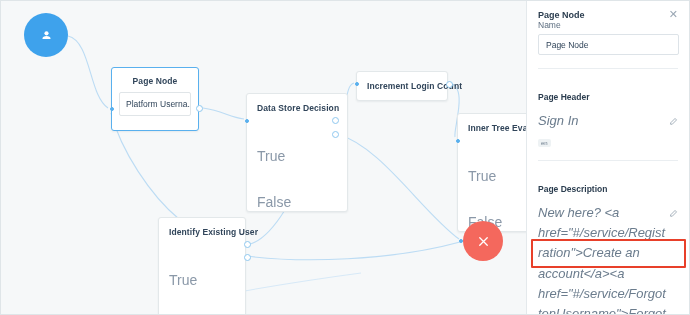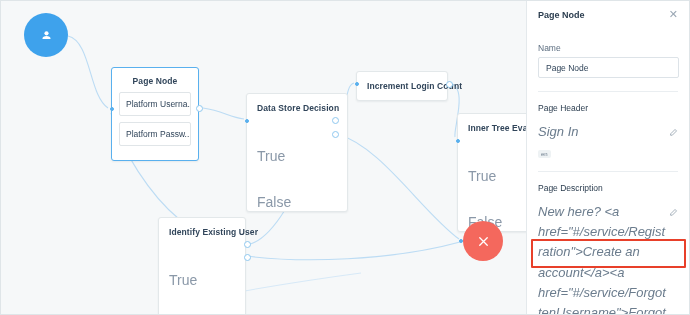--- a/index.html
+++ b/index.html
@@ -127,34 +127,34 @@
   }
   .close-x {
     font-size: 11px; color: #9aa7b4; line-height: 9px; cursor: pointer;
     font-family: "Liberation Sans", sans-serif;
   }
   .panel-desc {
     font-size: 8.5px; color: #58697a; line-height: 1.48;
     margin-top: 7px;
   }
   .field-label {
-    font-size: 8.5px; color: #5d6e80; margin-top: 23px; margin-bottom: 4px;
+    font-size: 8.5px; color: #5d6e80; margin-top: 0; margin-bottom: 4px;
   }
   .text-input {
     width: 141px; height: 21px;
     border: 1px solid #dde3e8; border-radius: 2px;
     background: #fff;
     font-size: 8.5px; color: #31455a;
     padding: 0 7px;
     display: flex; align-items: center;
   }
   .divider { border-top: 1px solid #eaeef1; margin-top: 13px; }
   .section-title {
-    font-size: 8.5px; font-weight: normal; color: #2b3d4f;
-    margin-top: 11px;
+    font-size: 8.5px; font-weight: bold; color: #2b3d4f;
+    margin-top: 23px;
   }
   .prop-row {
     display: flex; align-items: flex-start; justify-content: space-between;
     margin-top: 9px;
   }
   .prop-value {
     font-size: 13px; color: #6b7c8d; font-style: italic;
     line-height: 1.55; width: 128px; word-break: break-word;
   }
   .pencil { flex: 0 0 auto; margin-left: 3px; margin-top: 1px; }
@@ -209,21 +209,20 @@
     <div id="node-start">
       <svg width="15" height="15" viewBox="0 0 24 24">
         <circle cx="12" cy="8.5" r="3.3" fill="#ffffff"></circle>
         <path d="M5.5 17.5 C5.5 14.2 8.4 12.8 12 12.8 C15.6 12.8 18.5 14.2 18.5 17.5 Z" fill="#ffffff"></path>
       </svg>
     </div>
 
     <div id="node-page" class="node">
       <div class="title">Page Node</div>
       <div class="sub-field">Platform Userna...</div>
-      <div class="sub-field">Platform Passw...</div>
       <div class="port filled" style="left:-2px; top:39px;"></div>
       <div class="port" style="left:84px; top:37px;"></div>
     </div>
 
     <div id="node-dsd" class="node left-title">
       <div class="title">Data Store Decision</div>
       <div class="outcome">True</div>
       <div class="outcome">False</div>
       <div class="port filled" style="left:-2px; top:25px;"></div>
       <div class="port" style="left:85px; top:23px;"></div>

